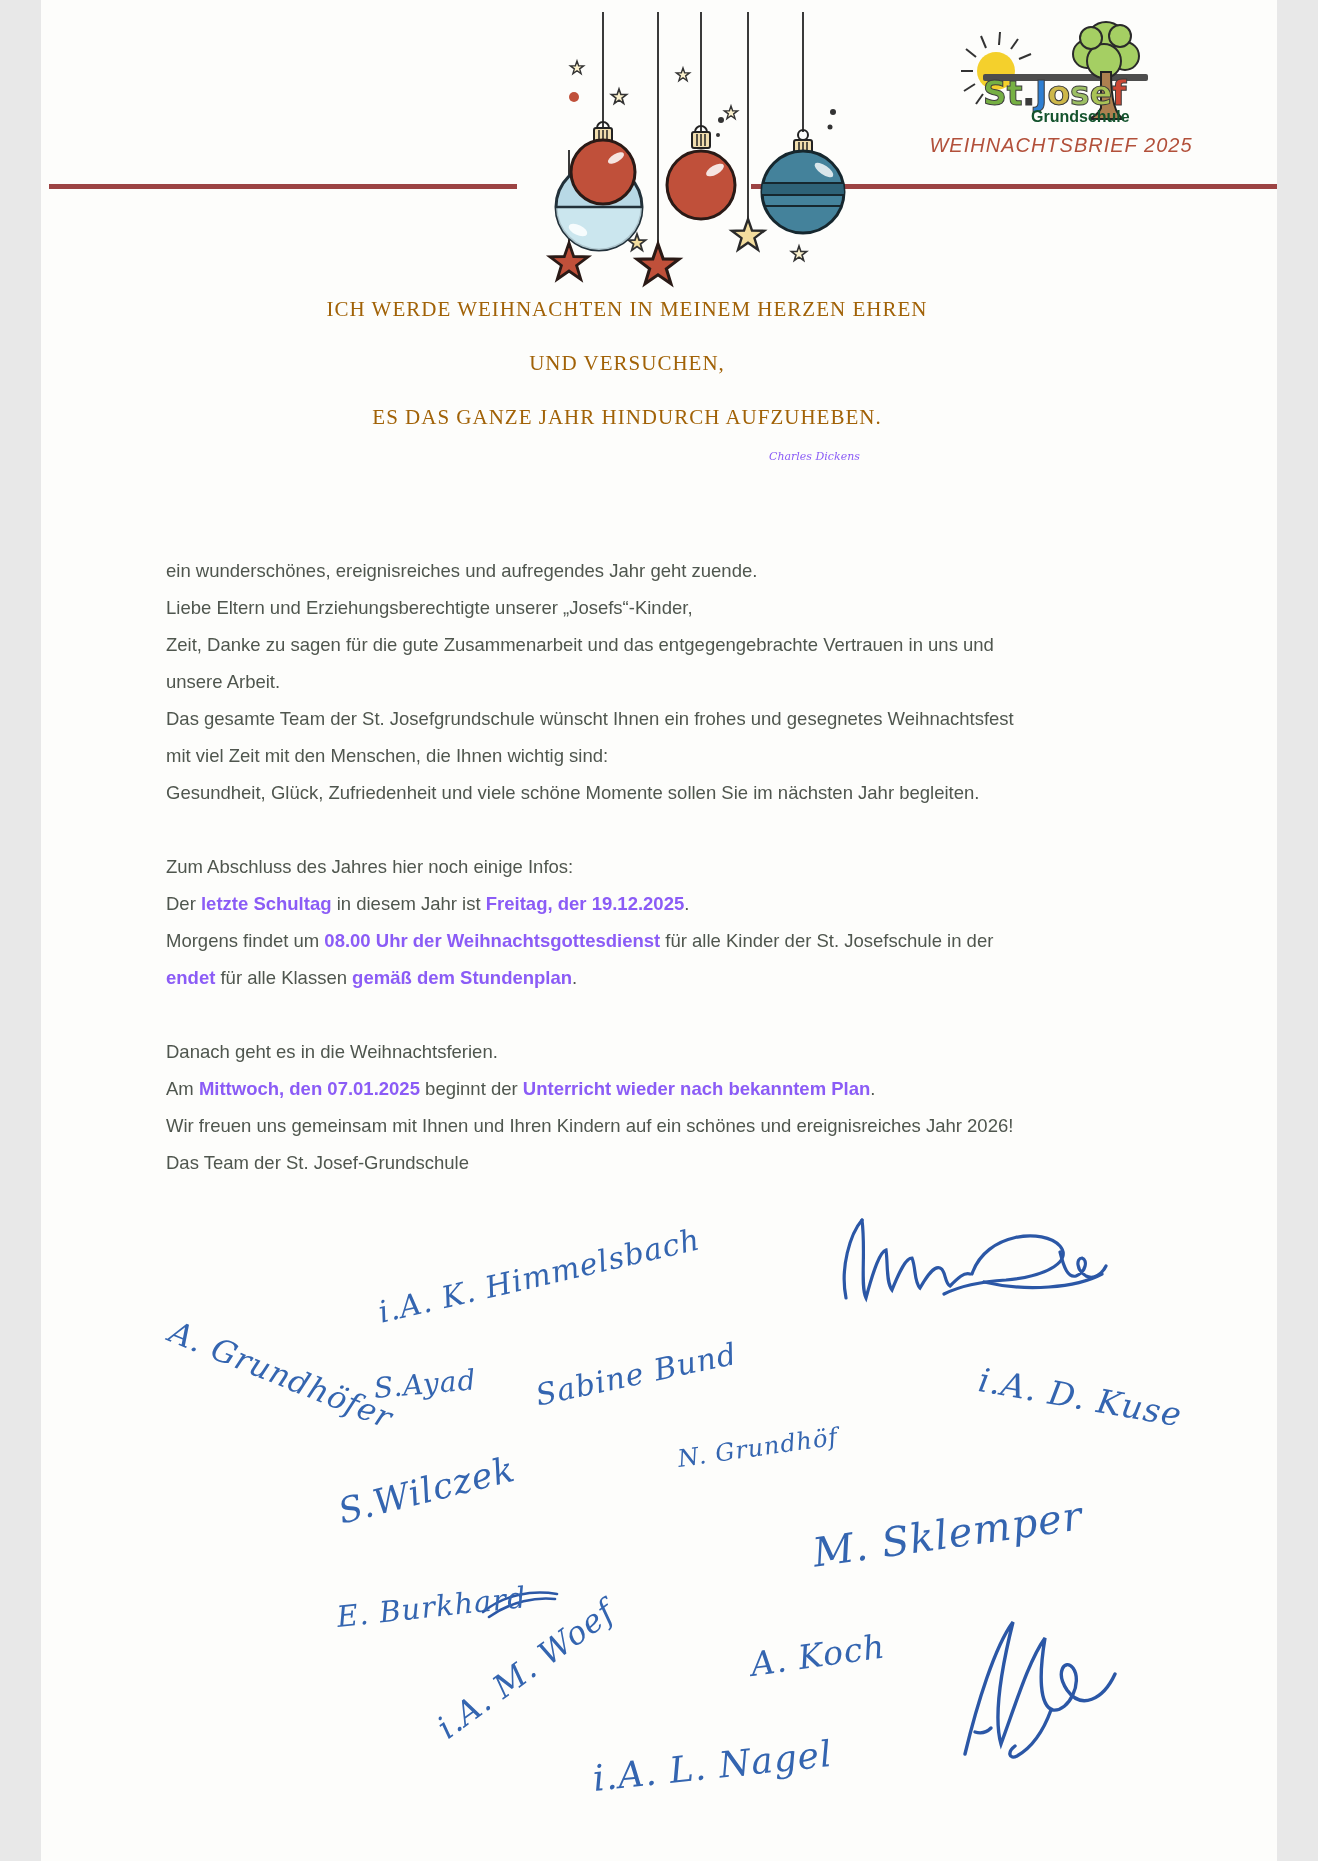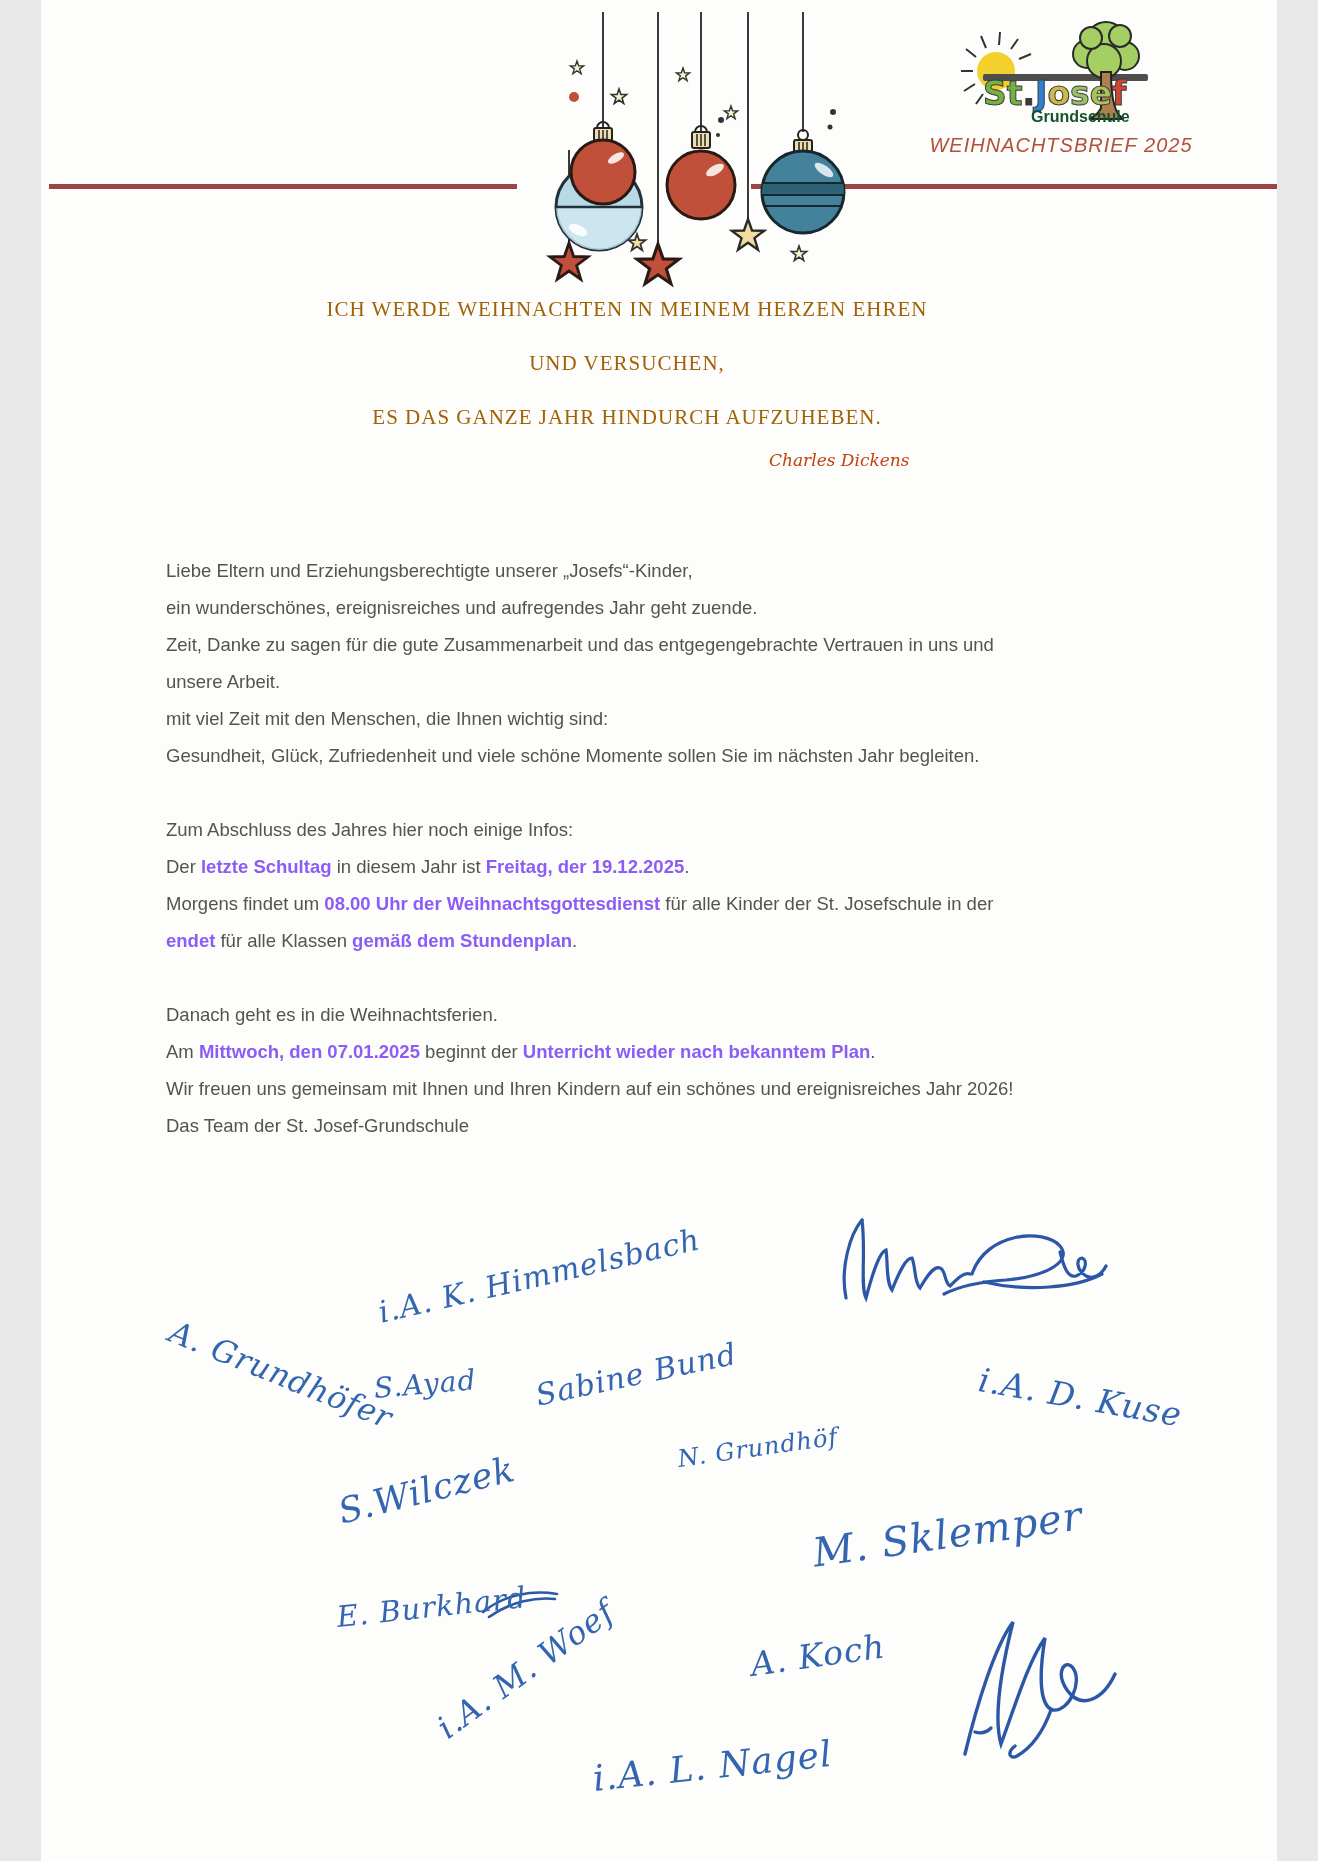--- a/index.html
+++ b/index.html
@@ -16,21 +16,21 @@
   .logo-wordmark{position:absolute;left:942px;top:74px;width:150px;z-index:3;
       font-family:"DejaVu Sans",sans-serif;font-weight:bold;font-size:33px;letter-spacing:0;
       -webkit-text-stroke:1px #3c3c3c;white-space:nowrap;}
   .logo-subtitle{position:absolute;left:990px;top:108px;z-index:3;font-size:16px;font-weight:600;color:#14532d;}
   .banner{position:absolute;left:875px;top:134px;width:290px;text-align:center;font-size:20px;
       font-style:italic;color:#b2503a;letter-spacing:1px;z-index:3;white-space:nowrap;}
   
   .quote{position:absolute;left:130px;top:286px;width:912px;text-align:center;z-index:3;}
   .qline{font-family:"Liberation Serif",serif;font-size:21px;letter-spacing:1px;color:#a16207;height:54px;line-height:46px;}
   .attribution{position:absolute;left:728px;top:450px;font-family:"DejaVu Serif",serif;font-style:italic;
-      font-size:17px;color:#c2410c;white-space:nowrap;}
+      font-size:11px;color:#8b5cf6;white-space:nowrap;}
   
   .letter-body{position:absolute;left:125px;top:552px;width:960px;color:#4f564e;font-size:18.5px;}
   .bline{height:37px;line-height:37px;white-space:nowrap;}
   .bline .b{font-weight:700;color:#8b5cf6;}
   
   .signature-block{position:absolute;left:0;top:0;width:1318px;height:1861px;z-index:4;pointer-events:none;}
   .sig{position:absolute;font-family:"DejaVu Serif",cursive;font-style:italic;color:#3465b0;
       transform-origin:left center;white-space:nowrap;letter-spacing:1px;}
   .scribble{position:absolute;}
 </style>
@@ -150,24 +150,25 @@
   <div class="banner">WEIHNACHTSBRIEF 2025</div>
 
   <div class="quote">
     <div class="qline">ICH WERDE WEIHNACHTEN IN MEINEM HERZEN EHREN</div>
     <div class="qline">UND VERSUCHEN,</div>
     <div class="qline">ES DAS GANZE JAHR HINDURCH AUFZUHEBEN.</div>
   </div>
   <div class="attribution">Charles Dickens</div>
 
   <div class="letter-body">
+      <div class="bline"><span>ein wunderschönes, ereignisreiches und aufregendes Jahr geht zuende.</span></div>
       <div class="bline"><span>Liebe Eltern und Erziehungsberechtigte unserer „Josefs“-Kinder,</span></div>
-      <div class="bline"><span>ein wunderschönes, ereignisreiches und aufregendes Jahr geht zuende.</span></div>
       <div class="bline"><span>Zeit, Danke zu sagen für die gute Zusammenarbeit und das entgegengebrachte Vertrauen in uns und</span></div>
       <div class="bline"><span>unsere Arbeit.</span></div>
+      <div class="bline"><span>Das gesamte Team der St. Josefgrundschule wünscht Ihnen ein frohes und gesegnetes Weihnachtsfest</span></div>
       <div class="bline"><span>mit viel Zeit mit den Menschen, die Ihnen wichtig sind:</span></div>
       <div class="bline"><span>Gesundheit, Glück, Zufriedenheit und viele schöne Momente sollen Sie im nächsten Jahr begleiten.</span></div>
       <div class="bline">&nbsp;</div>
       <div class="bline"><span>Zum Abschluss des Jahres hier noch einige Infos:</span></div>
       <div class="bline"><span>Der </span><span class="b">letzte Schultag</span><span> in diesem Jahr ist </span><span class="b">Freitag, der 19.12.2025</span><span>.</span></div>
       <div class="bline"><span>Morgens findet um </span><span class="b">08.00 Uhr der Weihnachtsgottesdienst</span><span> für alle Kinder der St. Josefschule in der</span></div>
       <div class="bline"><span class="b">endet</span><span> für alle Klassen </span><span class="b">gemäß dem Stundenplan</span><span>.</span></div>
       <div class="bline">&nbsp;</div>
       <div class="bline"><span>Danach geht es in die Weihnachtsferien.</span></div>
       <div class="bline"><span>Am </span><span class="b">Mittwoch, den 07.01.2025</span><span> beginnt der </span><span class="b">Unterricht wieder nach bekanntem Plan</span><span>.</span></div>

